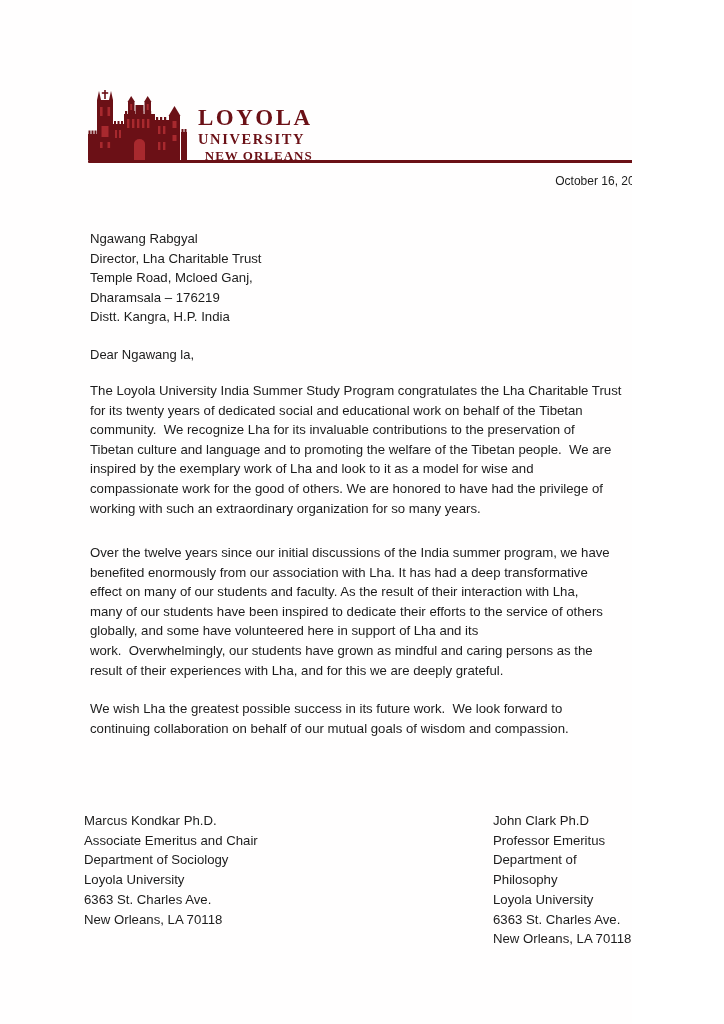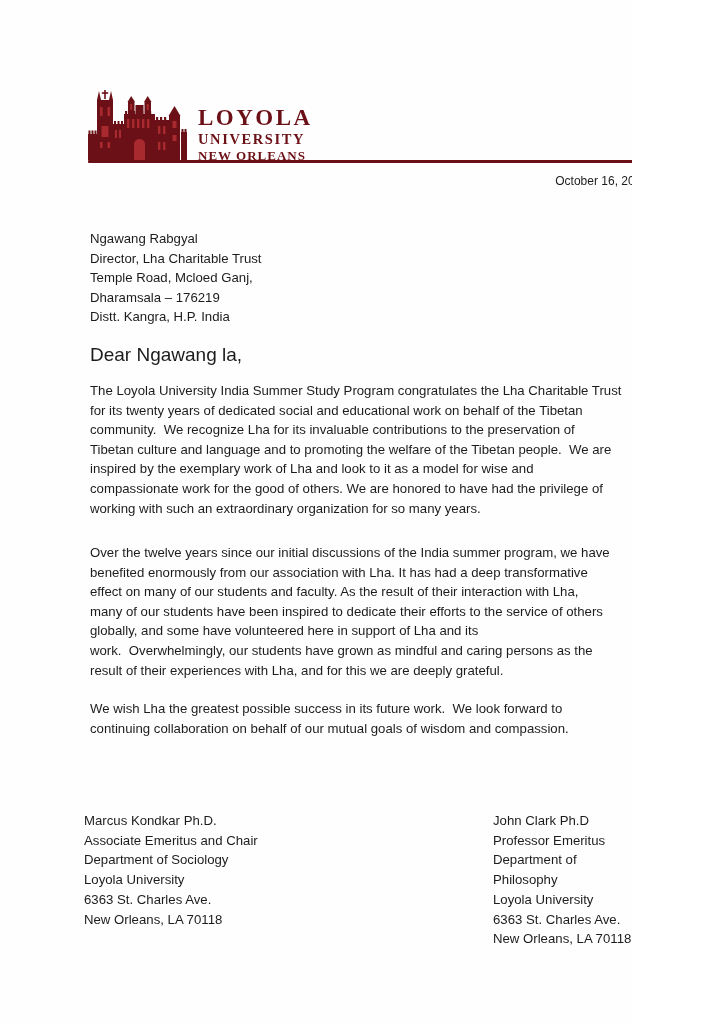--- a/index.html
+++ b/index.html
@@ -43,20 +43,21 @@
     font-size: 14.5px;
     letter-spacing: 1.6px;
     line-height: 1;
     margin-top: 3px;
   }
   .wm-neworleans {
     font-size: 13px;
     letter-spacing: 1px;
     line-height: 1;
     margin-top: 2px;
+    text-align: right;
   }
   .letterhead-rule {
     position: absolute;
     left: 88px;
     top: 160px;
     width: 560px;
     height: 3px;
     background: var(--brand-maroon, #6b1016);
     border-radius: 1px;
   }
@@ -76,21 +77,21 @@
     left: 90px;
     top: 229px;
     font-size: 13.2px;
     line-height: 19.6px;
     white-space: pre-wrap;
   }
   .salutation {
     position: absolute;
     left: 90px;
     top: 345px;
-    font-size: 19px;
+    font-size: 13px;
     line-height: 19.6px;
   }
   .para {
     position: absolute;
     left: 90px;
     width: 625px;
     font-size: 13.2px;
     line-height: 19.6px;
     white-space: pre-wrap;
   }

